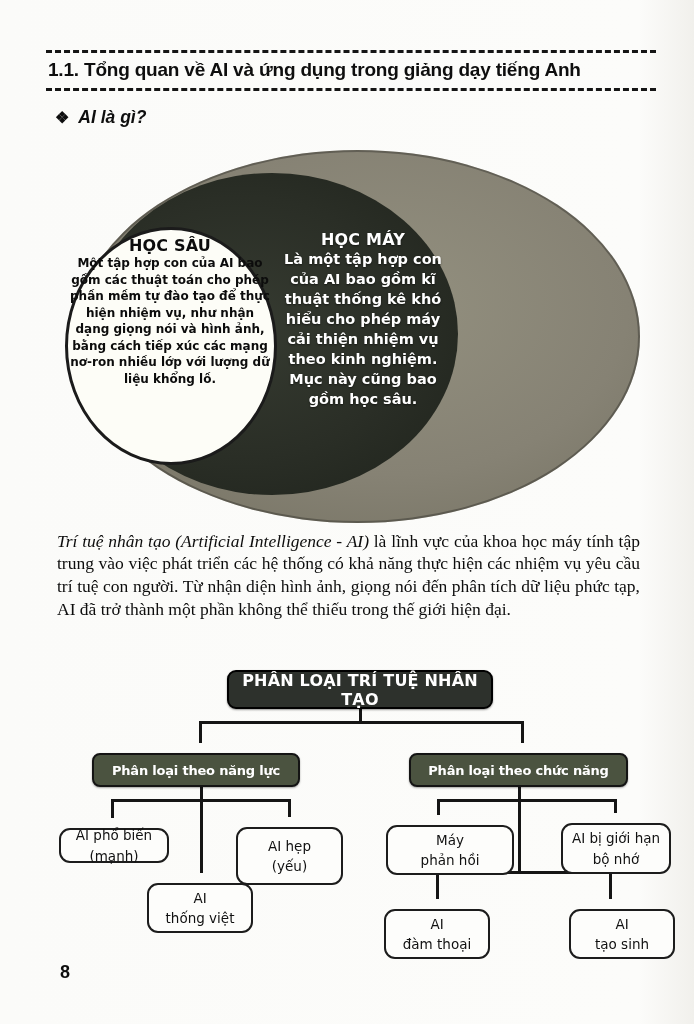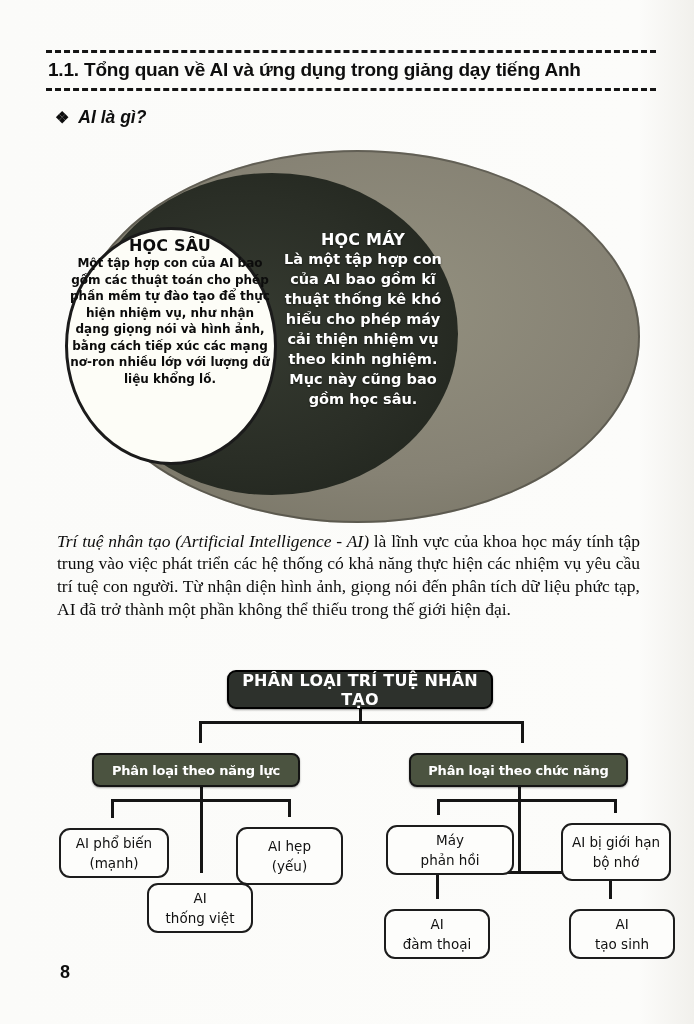--- a/index.html
+++ b/index.html
@@ -153,38 +153,38 @@
     <div class="fc-line" style="left:614px;top:149px;width:3px;height:14px;"></div>
     <div class="fc-line" style="left:436px;top:221px;width:176px;height:3px;"></div>
     <div class="fc-line" style="left:436px;top:221px;width:3px;height:28px;"></div>
     <div class="fc-line" style="left:609px;top:221px;width:3px;height:28px;"></div>
 
     <div class="fc-box fc-root">PHÂN LOẠI TRÍ TUỆ NHÂN TẠO</div>
 
     <div class="fc-box fc-header left">Phân loại theo năng lực</div>
     <div class="fc-box fc-header right">Phân loại theo chức năng</div>
 
-    <div class="fc-box fc-leaf" style="left:59px;top:167px;width:110px;height:50px;">
+    <div class="fc-box fc-leaf" style="left:59px;top:167px;width:110px;height:35px;">
       <span>AI phổ biến</span>
       <span>(mạnh)</span>
     </div>
     <div class="fc-box fc-leaf" style="left:236px;top:166px;width:107px;height:58px;">
       <span>AI hẹp</span>
       <span>(yếu)</span>
     </div>
     <div class="fc-box fc-leaf" style="left:147px;top:222px;width:106px;height:50px;">
       <span>AI</span>
       <span>thống việt</span>
     </div>
 
     <div class="fc-box fc-leaf" style="left:386px;top:164px;width:128px;height:50px;">
       <span>Máy</span>
       <span>phản hồi</span>
     </div>
-    <div class="fc-box fc-leaf" style="left:561px;top:162px;width:110px;height:58px;">
+    <div class="fc-box fc-leaf" style="left:561px;top:162px;width:110px;height:51px;">
       <span>AI bị giới hạn</span>
       <span>bộ nhớ</span>
     </div>
     <div class="fc-box fc-leaf" style="left:384px;top:248px;width:106px;height:50px;">
       <span>AI</span>
       <span>đàm thoại</span>
     </div>
     <div class="fc-box fc-leaf" style="left:569px;top:248px;width:106px;height:50px;">
       <span>AI</span>
       <span>tạo sinh</span>

